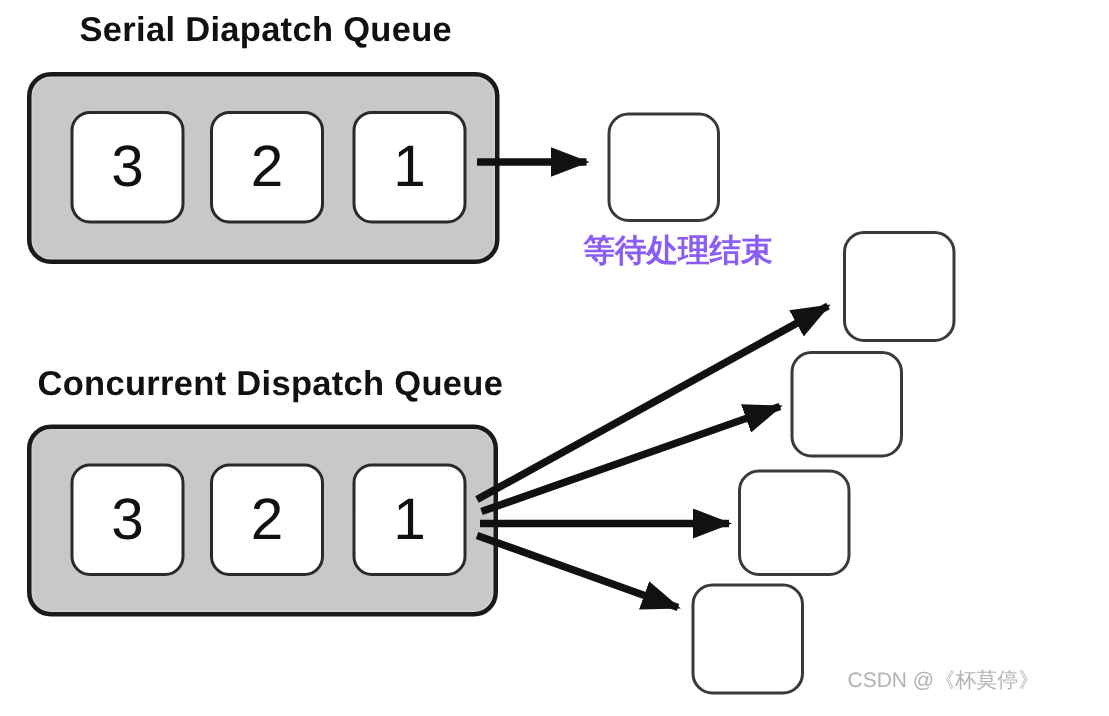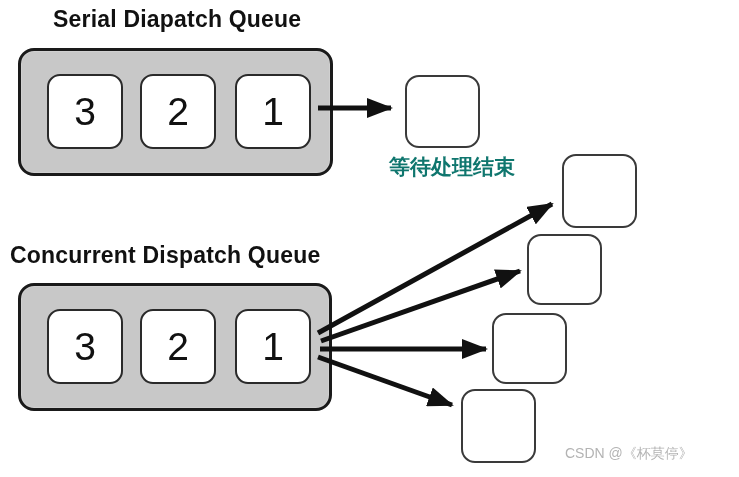--- a/index.html
+++ b/index.html
@@ -14,21 +14,21 @@
   }
   .section-title {
     position: absolute;
     font-size: 23px;
     font-weight: bold;
     color: #111111;
     letter-spacing: 0.2px;
     white-space: nowrap;
   }
   .title-serial { left: 53px; top: 6px; }
-  .title-concurrent { left: 10px; top: 242px; }
+  .title-concurrent { left: 25px; top: 242px; }
 
   .queue-container {
     position: absolute;
     background: #c8c8c8;
     border: 3px solid #1a1a1a;
     border-radius: 16px;
     box-sizing: border-box;
     box-shadow: inset 0 0 0 1px rgba(255,255,255,0.15);
   }
   .queue-serial { left: 18px; top: 48px; width: 315px; height: 128px; }
@@ -65,21 +65,21 @@
   .rb-serial { left: 405px; top: 75px;  height: 73px; }
   .rb-c1 { left: 562px; top: 154px; }
   .rb-c2 { left: 527px; top: 234px; height: 71px; }
   .rb-c3 { left: 492px; top: 313px; height: 71px; }
   .rb-c4 { left: 461px; top: 389px; }
 
   .cn-label {
     position: absolute;
     font-size: 21px;
     font-weight: bold;
-    color: #0f766e;
+    color: #8b5cf6;
     white-space: nowrap;
   }
   .label-wait   { left: 389px; top: 153px; }
   .label-nowait { left: 565px; top: 404px; }
 
   .watermark {
     position: absolute;
     left: 565px;
     top: 445px;
     font-size: 14px;

